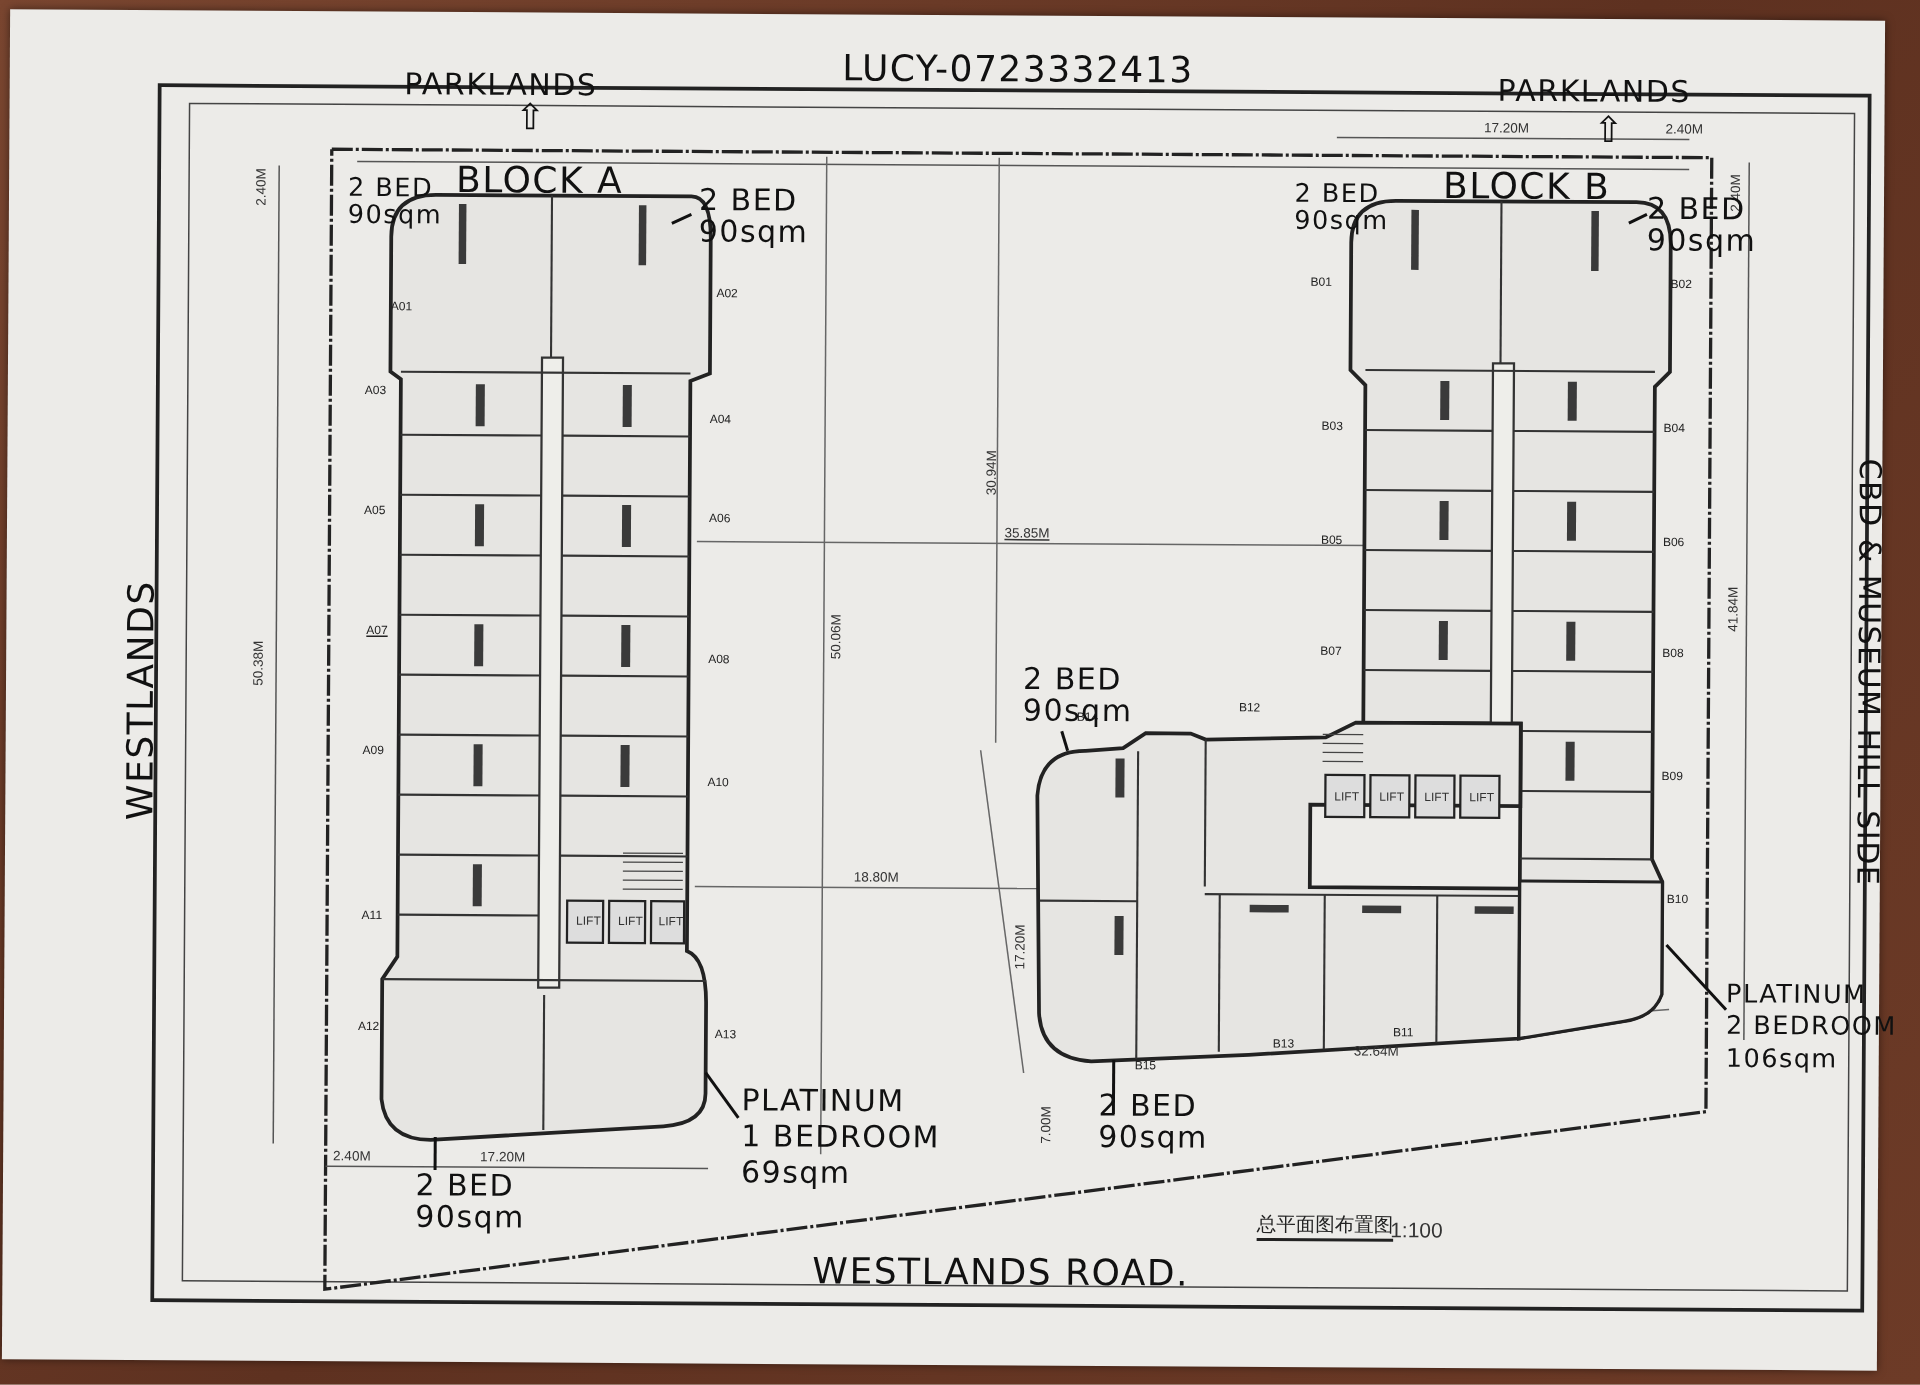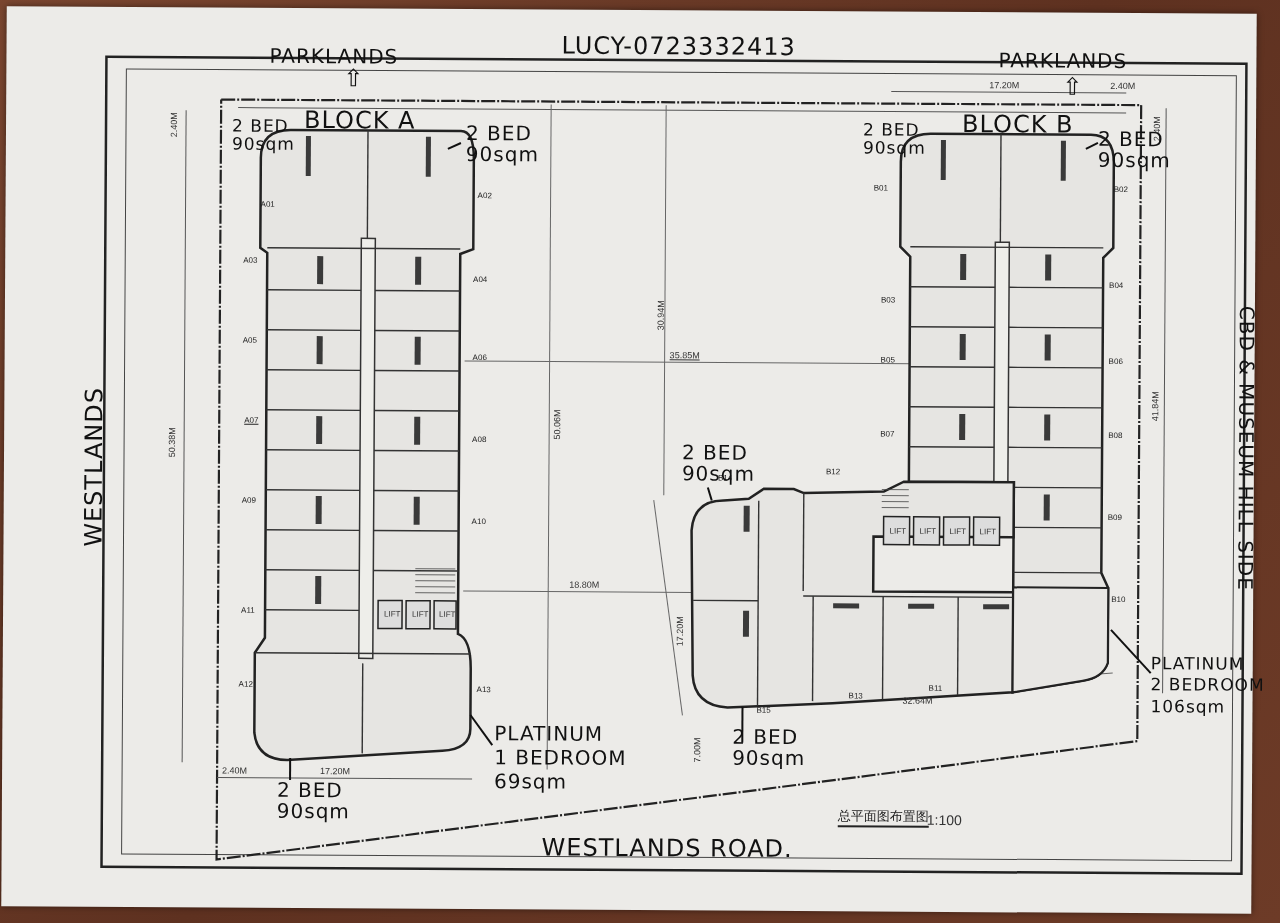--- a/index.html
+++ b/index.html
@@ -184,35 +184,35 @@
   <div class="hand big" style="left:540px;top:826px;">WESTLANDS ROAD.</div>
 
   <div class="hand big" style="left:298px;top:100px;">BLOCK A</div>
   <div class="hand big" style="left:956px;top:100px;">BLOCK B</div>
 
   <div class="unit-label" style="left:255px;top:168px;margin-top:24px;">A01</div>
   <div class="unit-label" style="left:472px;top:182px;">A02</div>
   <div class="unit-label" style="left:238px;top:248px;">A03</div>
   <div class="unit-label" style="left:468px;top:266px;">A04</div>
   <div class="unit-label" style="left:238px;top:328px;">A05</div>
-  <div class="unit-label" style="left:468px;top:344px;">A06</div>
+  <div class="unit-label" style="left:468px;top:332px;">A06</div>
   <div class="unit-label" style="left:240px;top:408px;text-decoration:underline;">A07</div>
   <div class="unit-label" style="left:468px;top:426px;">A08</div>
   <div class="unit-label" style="left:238px;top:488px;">A09</div>
   <div class="unit-label" style="left:468px;top:508px;">A10</div>
   <div class="unit-label" style="left:238px;top:598px;">A11</div>
   <div class="unit-label" style="left:236px;top:672px;">A12</div>
   <div class="unit-label" style="left:474px;top:676px;">A13</div>
   <div class="print" style="left:381px;top:601px;">LIFT</div>
   <div class="print" style="left:409px;top:601px;">LIFT</div>
   <div class="print" style="left:436px;top:601px;">LIFT</div>
 
   <div class="unit-label" style="left:868px;top:172px;">B01</div>
   <div class="unit-label" style="left:1108px;top:172px;">B02</div>
-  <div class="unit-label" style="left:876px;top:284px;">B03</div>
+  <div class="unit-label" style="left:876px;top:268px;">B03</div>
   <div class="unit-label" style="left:1104px;top:268px;text-align:center;">B04</div>
   <div class="unit-label" style="left:876px;top:344px;">B05</div>
   <div class="unit-label" style="left:1104px;top:344px;">B06</div>
   <div class="unit-label" style="left:876px;top:418px;">B07</div>
   <div class="unit-label" style="left:1104px;top:418px;">B08</div>
   <div class="unit-label" style="left:1104px;top:500px;">B09</div>
   <div class="unit-label" style="left:1108px;top:582px;">B10</div>
   <div class="unit-label" style="left:926px;top:672px;">B11</div>
   <div class="unit-label" style="left:822px;top:456px;">B12</div>
   <div class="unit-label" style="left:846px;top:680px;">B13</div>

